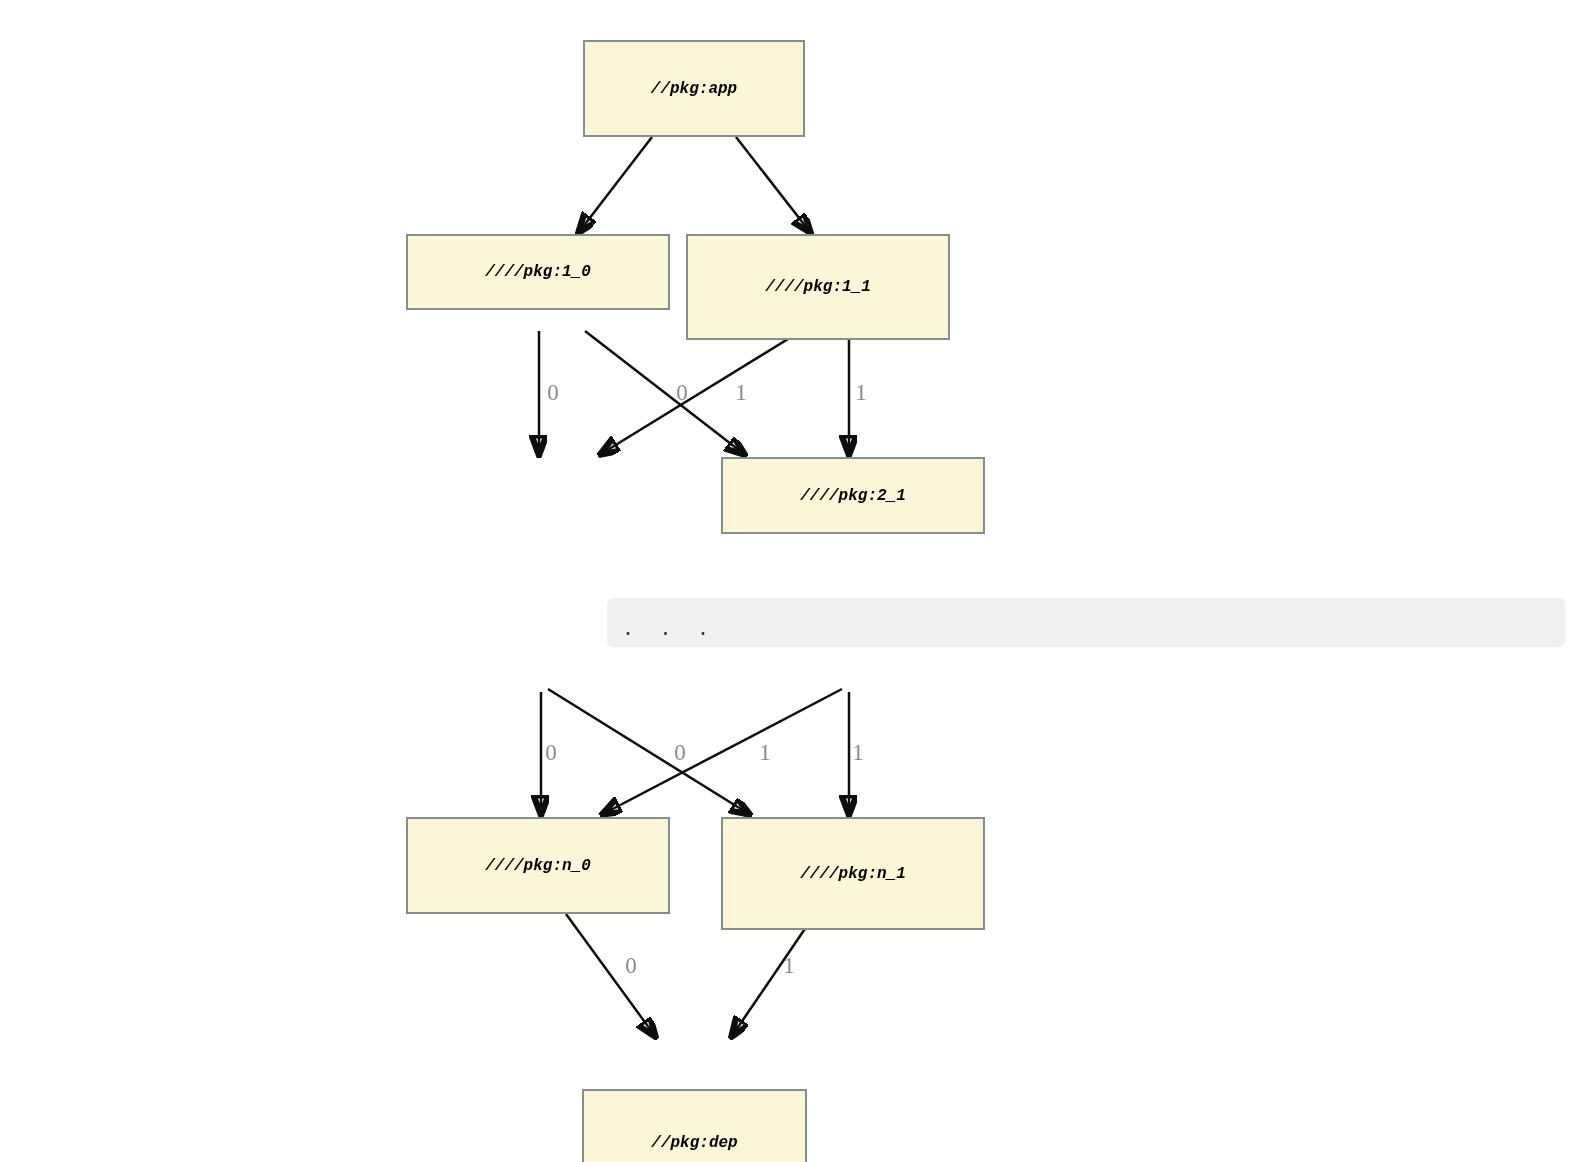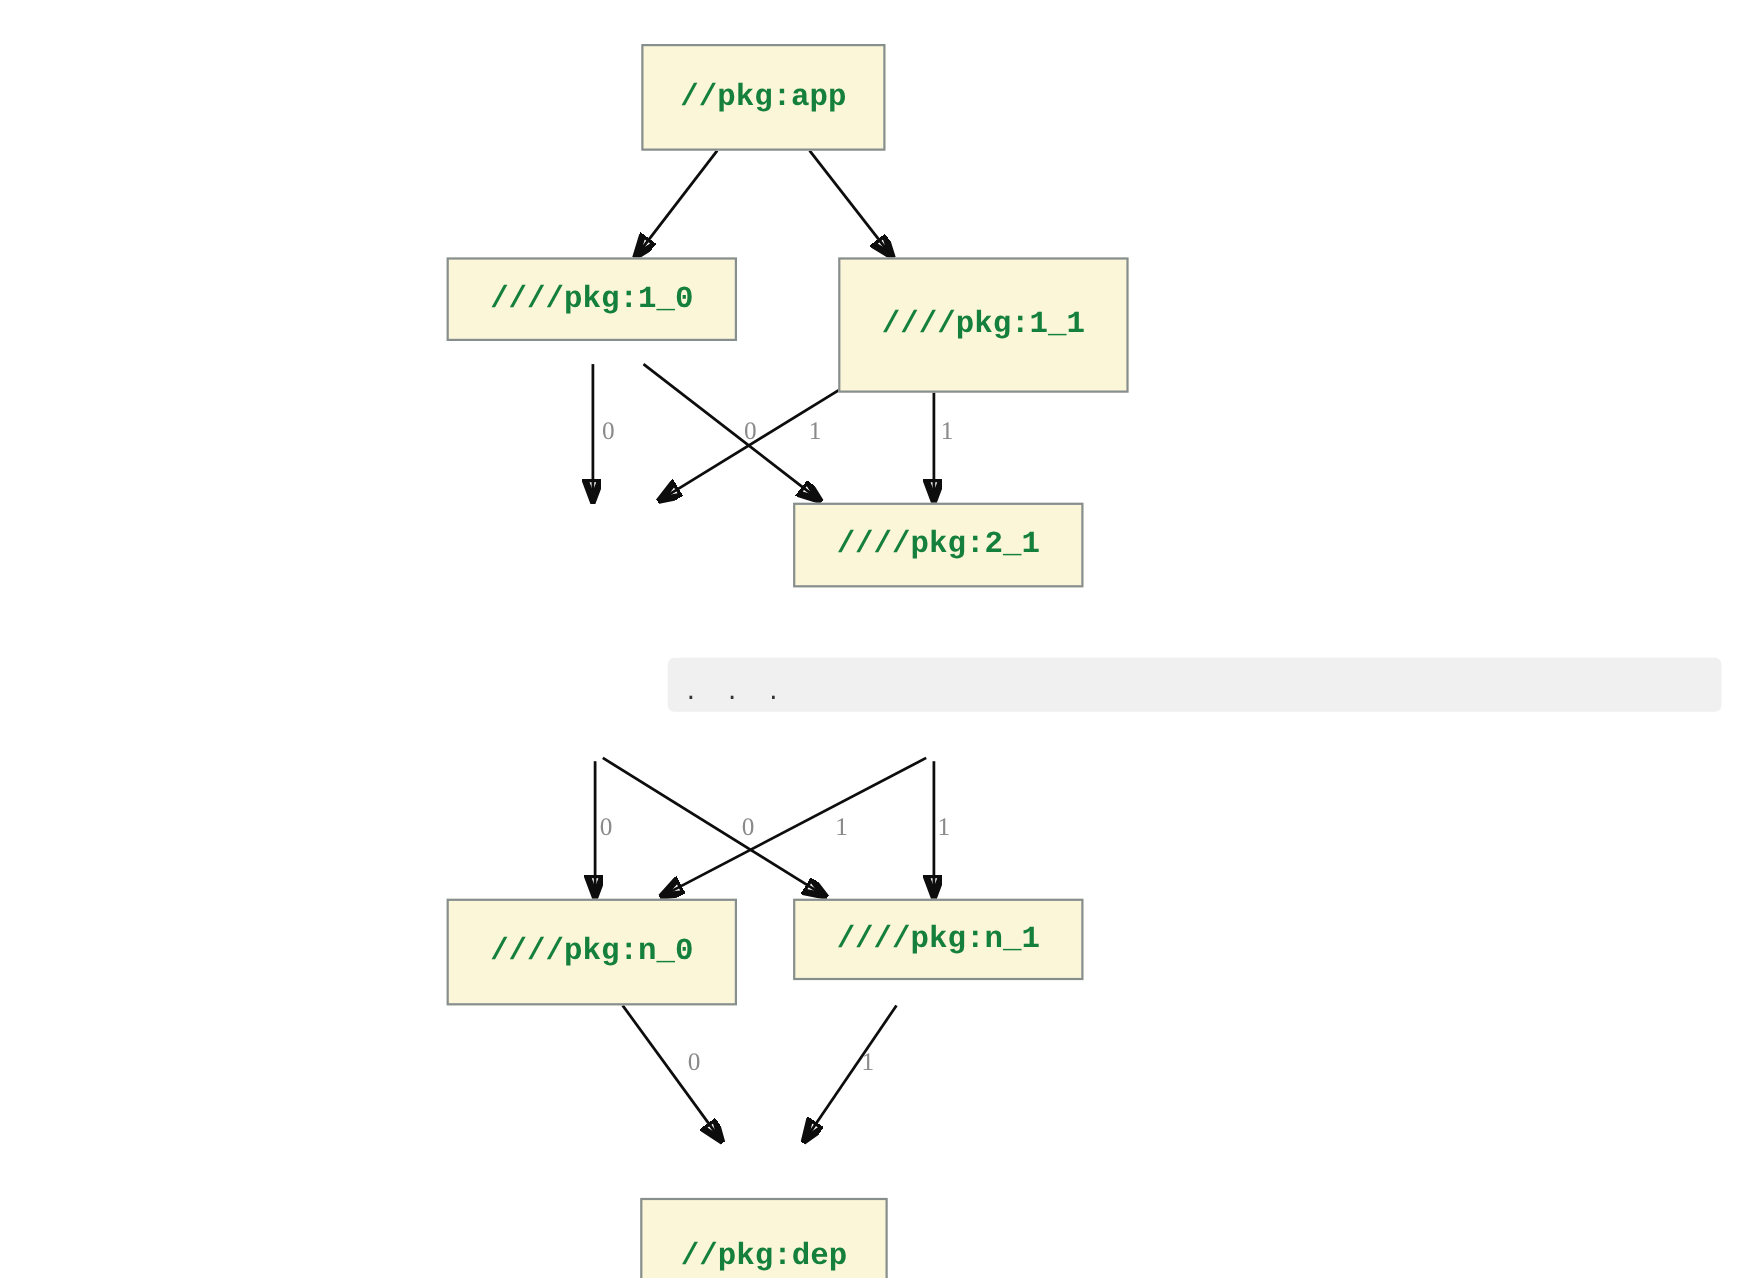--- a/index.html
+++ b/index.html
@@ -18,23 +18,24 @@
     box-sizing:border-box;
     background:#FCF6D9;
     border:2.5px solid #878E8E;
     display:flex;
     align-items:center;
     justify-content:center;
   }
   .node span{
     font-family:"Liberation Mono","DejaVu Sans Mono",monospace;
     font-weight:bold;
-    font-size:28px;
-    color:#15803d;
+    font-size:16px;
+    color:#000000;
     white-space:pre;
+    font-style:italic;
   }
   .elabel{
     position:absolute;
     transform:translate(-50%,-50%);
     font-family:"Liberation Serif","DejaVu Serif",serif;
     font-size:23px;
     color:#8A8A8A;
     line-height:1;
   }
   .codebar{
@@ -82,34 +83,34 @@
   </svg>
 
   <div class="node" style="left:583px;top:40px;width:222px;height:97px;">
     <span>//pkg:app</span>
   </div>
 
   <div class="node" style="left:406px;top:234px;width:264px;height:76px;">
     <span>////pkg:1_0</span>
   </div>
 
-  <div class="node" style="left:762px;top:234px;width:264px;height:123px;">
+  <div class="node" style="left:686px;top:234px;width:264px;height:106px;">
     <span>////pkg:1_1</span>
   </div>
 
 
   <div class="node" style="left:721px;top:457px;width:264px;height:77px;">
     <span>////pkg:2_1</span>
   </div>
 
   <div class="node" style="left:406px;top:817px;width:264px;height:97px;justify-content:center;">
     <span>////pkg:n_0</span>
   </div>
 
-  <div class="node" style="left:721px;top:817px;width:264px;height:74px;">
+  <div class="node" style="left:721px;top:817px;width:264px;height:113px;">
     <span>////pkg:n_1</span>
   </div>
 
   <div class="node" style="left:582px;top:1089px;width:225px;height:107px;text-align:center;">
     <span>//pkg:dep</span>
   </div>
 
   <div class="codebar">
     <span>. . .</span>
   </div>

